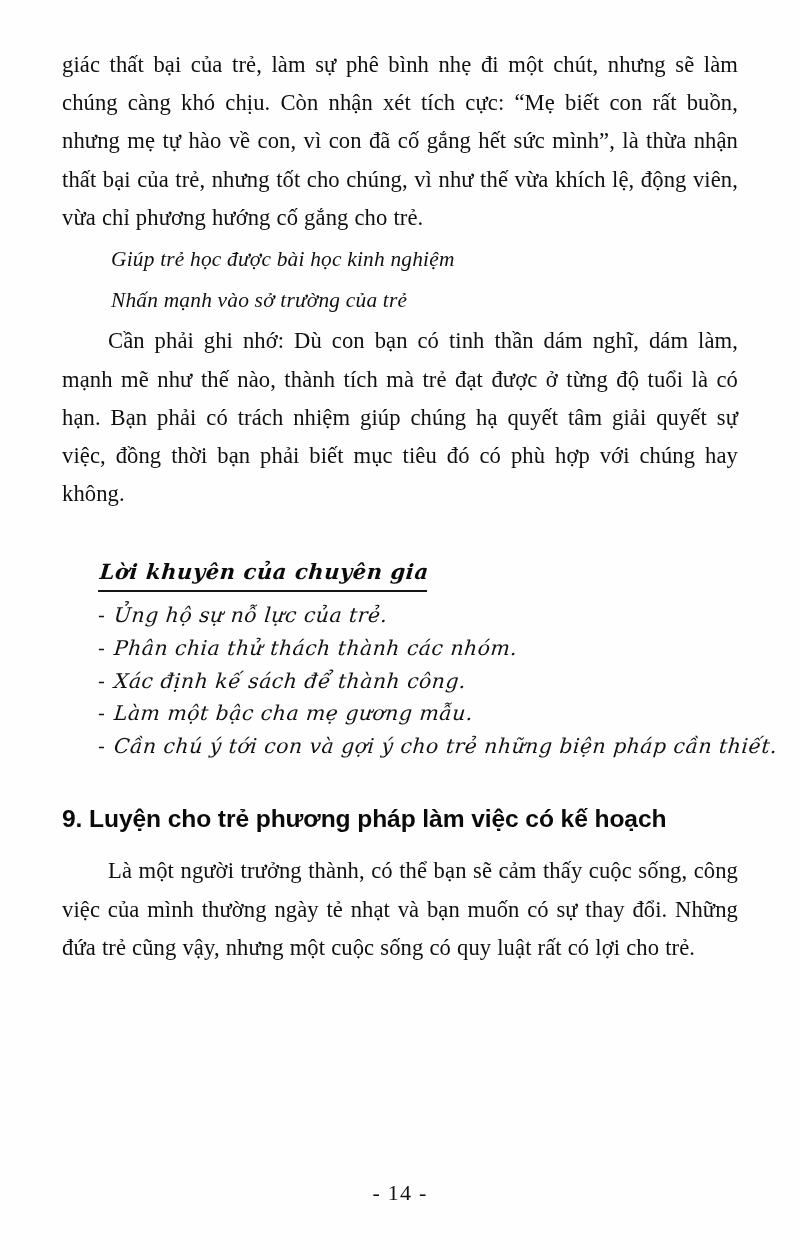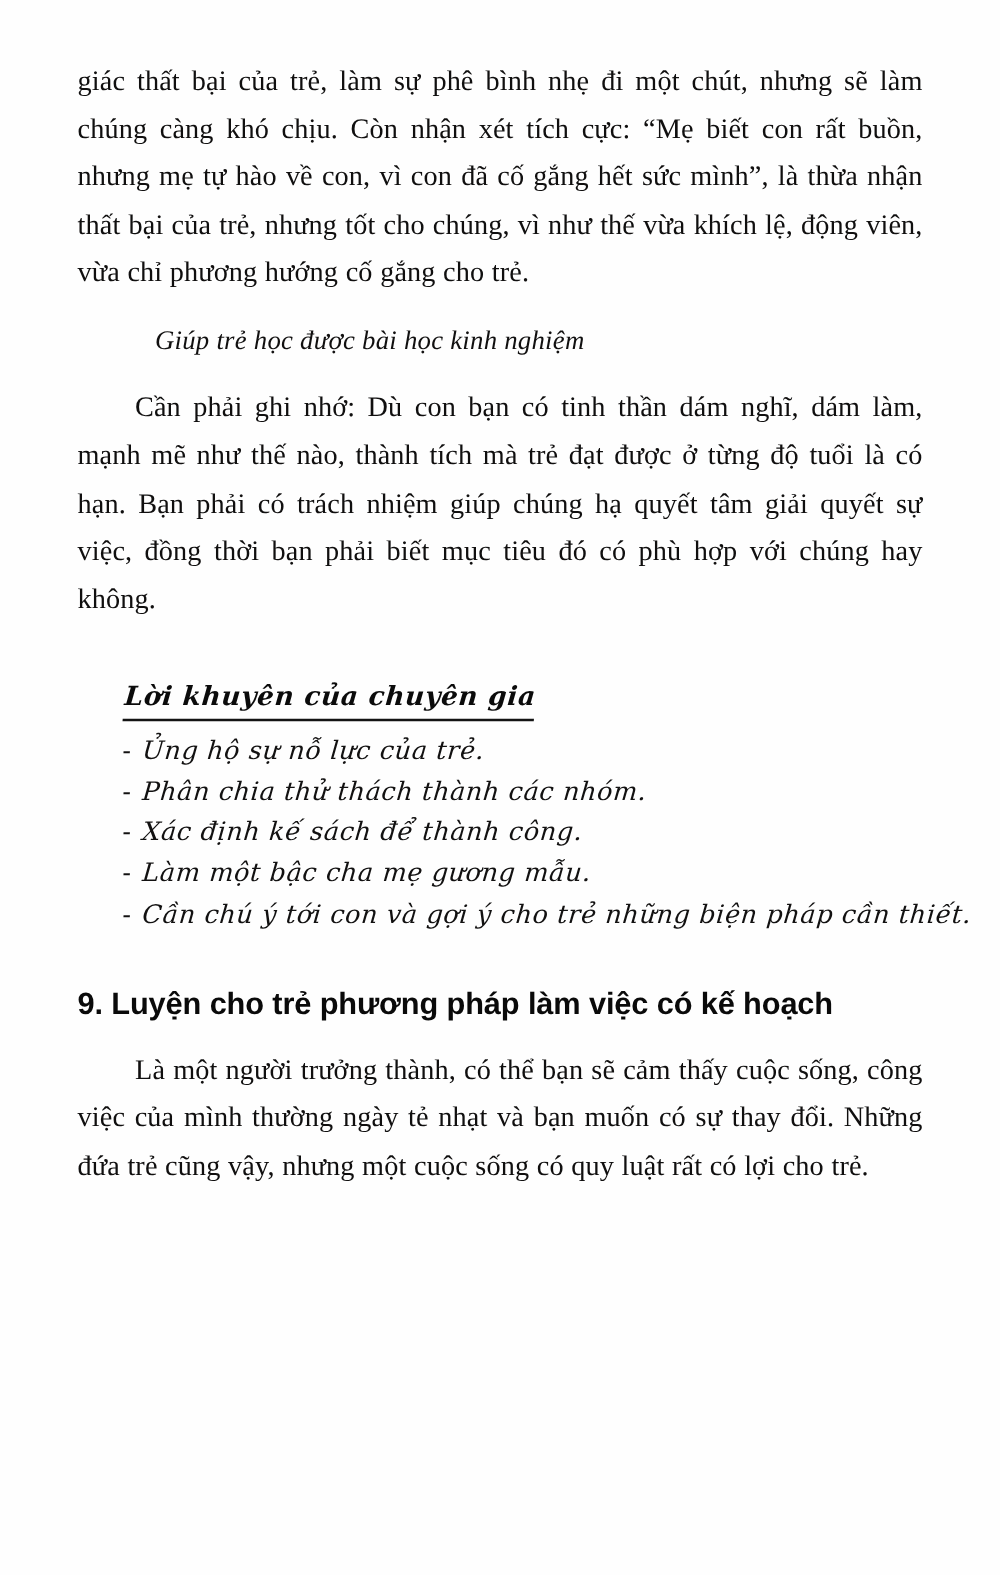--- a/index.html
+++ b/index.html
@@ -50,21 +50,21 @@
   .para.cont {
     text-indent: 0;
   }
 
   
   .subhead {
     font-family: "Liberation Serif", "DejaVu Serif", serif;
     font-style: italic;
     font-size: 21.4px;
     line-height: 38.2px;
-    margin: 16px;
+    margin: 3px;
     padding-left: 46px;
     color: #111010;
     letter-spacing: 0.2px;
   }
 
   
   .advice {
     margin-top: 42px;
     padding-left: 36px;
   }
@@ -136,20 +136,21 @@
 
 <div class="page">
 
   <div class="content">
 
     <p class="para cont">giác thất bại của trẻ, làm sự phê bình nhẹ đi một chút, nhưng sẽ làm chúng càng khó chịu. Còn nhận xét tích cực: “Mẹ biết con rất buồn, nhưng mẹ tự hào về con, vì con đã cố gắng hết sức mình”, là thừa nhận thất bại của trẻ, nhưng tốt cho chúng, vì như thế vừa khích lệ, động viên, vừa chỉ phương hướng cố gắng cho trẻ.</p>
 
     <p class="subhead">Giúp trẻ học được bài học kinh nghiệm</p>
 
 
+    <p class="subhead">Nhấn mạnh vào sở trường của trẻ</p>
 
 
 
     <p class="para indent">Cần phải ghi nhớ: Dù con bạn có tinh thần dám nghĩ, dám làm, mạnh mẽ như thế nào, thành tích mà trẻ đạt được ở từng độ tuổi là có hạn. Bạn phải có trách nhiệm giúp chúng hạ quyết tâm giải quyết sự việc, đồng thời bạn phải biết mục tiêu đó có phù hợp với chúng hay không.</p>
 
     <div class="advice">
       <div class="advice-title">Lời khuyên của chuyên gia</div>
 
       <ul class="advice-list">
         <li class="advice-item">
@@ -169,14 +170,15 @@
         </li>
       </ul>
     </div>
 
     <h2 class="section-heading">9. Luyện cho trẻ phương pháp làm việc có kế hoạch</h2>
 
     <p class="para indent after-heading">Là một người trưởng thành, có thể bạn sẽ cảm thấy cuộc sống, công việc của mình thường ngày tẻ nhạt và bạn muốn có sự thay đổi. Những đứa trẻ cũng vậy, nhưng một cuộc sống có quy luật rất có lợi cho trẻ.</p>
 
   </div>
 
+  <div class="page-number">- 14 -</div>
 
 </div>
 
 </body></html>

